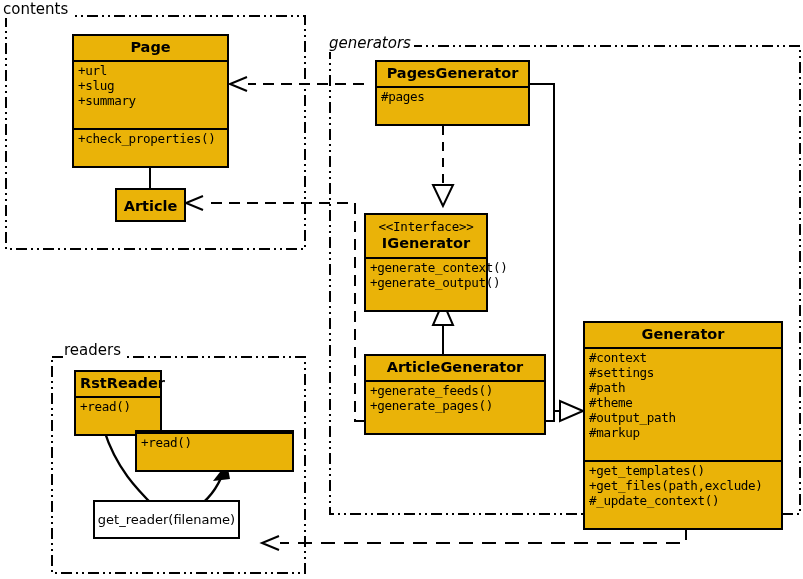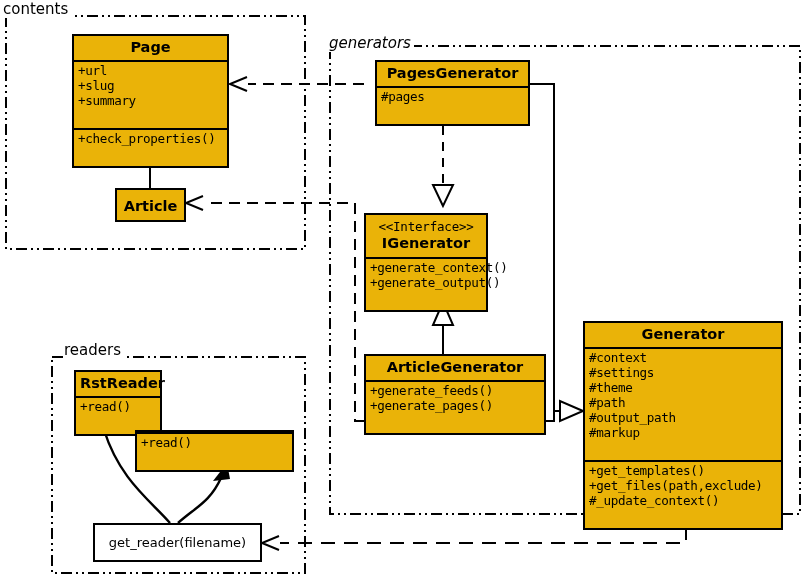--- a/index.html
+++ b/index.html
@@ -199,22 +199,22 @@
       <div class="uml-member">+generate_feeds()</div>
       <div class="uml-member">+generate_pages()</div>
     </div>
   </div>
 
   <div class="uml-class" style="left:583px; top:321px; width:200px;">
     <div class="uml-name">Generator</div>
     <div class="uml-compartment">
       <div class="uml-member">#context</div>
       <div class="uml-member">#settings</div>
+      <div class="uml-member">#path</div>
       <div class="uml-member">#theme</div>
-      <div class="uml-member">#path</div>
       <div class="uml-member">#output_path</div>
       <div class="uml-member">#markup</div>
     </div>
     <div class="uml-compartment">
       <div class="uml-member">+get_templates()</div>
       <div class="uml-member">+get_files(path,exclude)</div>
       <div class="uml-member">#_update_context()</div>
     </div>
   </div>
 
@@ -224,17 +224,17 @@
       <div class="uml-member">+read()</div>
     </div>
   </div>
 
   <div class="uml-class" style="left:135px; top:430px; width:159px;">
     <div class="uml-compartment">
       <div class="uml-member">+read()</div>
     </div>
   </div>
 
-  <div class="func-box" style="left:93px; top:523px; width:169px; height:39px;text-align:center;">
+  <div class="func-box" style="left:93px; top:500px; width:147px; height:39px;text-align:center;">
     <span>get_reader(filename)</span>
   </div>
 
 </div>
 
 </body></html>

